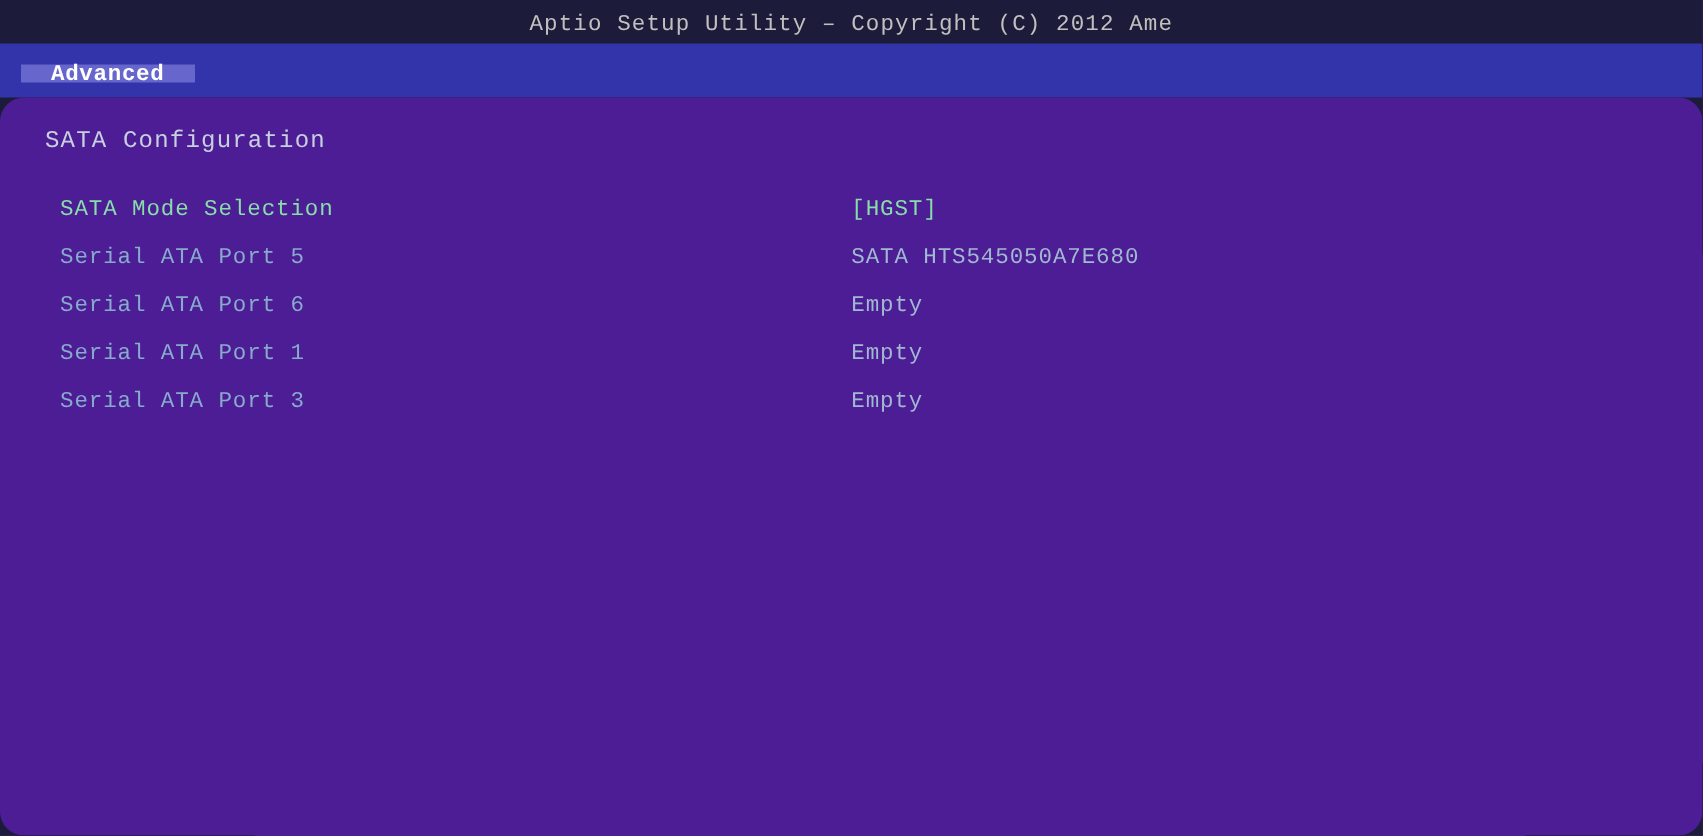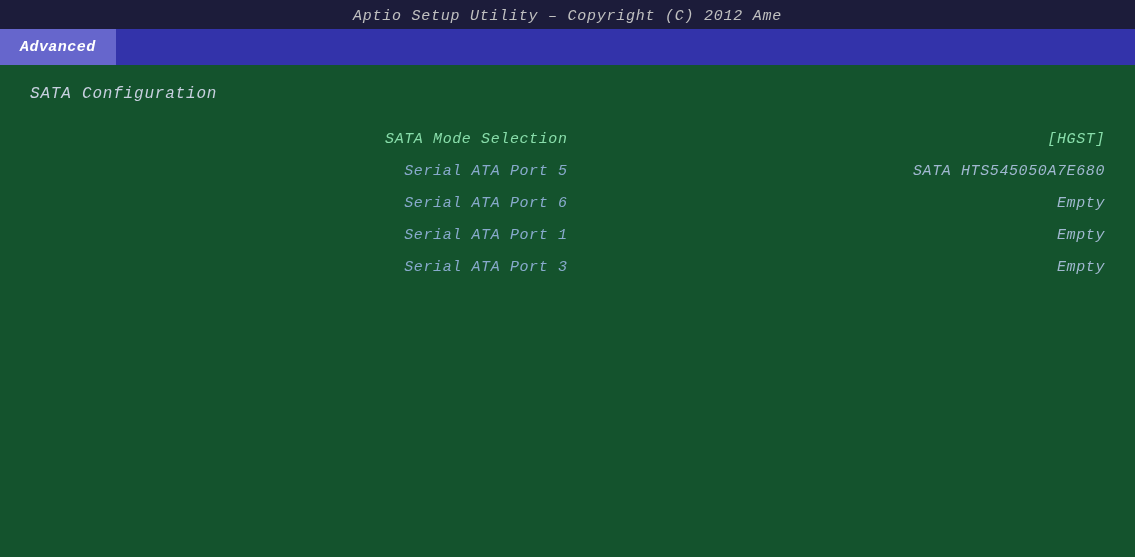--- a/index.html
+++ b/index.html
@@ -1,19 +1,18 @@
 <!DOCTYPE html>
 <html><head>
   <meta charset="utf-8">
   <style>
     * {
       margin: 0;
       padding: 0;
       box-sizing: border-box;
-      font-style: italic;
     }
 
     body {
       width: 1135px;
       height: 557px;
       background-color: #1a1a2e;
       font-family: 'Courier New', Courier, monospace;
       overflow: hidden;
     }
 
@@ -30,60 +29,60 @@
       color: #c0c0c0;
       text-align: center;
       padding: 8px 0 4px 0;
       font-size: 15px;
       letter-spacing: 0.05em;
     }
 
     .nav-bar {
       background-color: #3333aa;
       display: flex;
-      padding: 0;
+      padding: 14px;
       height: 36px;
       align-items: stretch;
     }
 
     .nav-tab {
       background-color: #6666cc;
       color: #ffffff;
       padding: 6px 20px;
       font-family: 'Courier New', Courier, monospace;
       font-size: 15px;
       font-weight: bold;
       display: flex;
       align-items: center;
       cursor: pointer;
       letter-spacing: 0.03em;
     }
 
     .content {
-      background-color: #14532d;
+      background-color: #4c1d95;
       flex: 1;
       padding: 20px 30px;
       color: #b0b8c8;
+      border-radius: 16px;
     }
 
     .section-title {
       font-size: 16px;
       color: #c8d0e0;
       margin-bottom: 20px;
       letter-spacing: 0.05em;
     }
 
     .config-table {
       width: 100%;
       border-collapse: collapse;
     }
 
     .config-table tr {
       height: 32px;
-      text-align: right;
     }
 
     .config-table td {
       font-size: 15px;
       letter-spacing: 0.04em;
       vertical-align: middle;
       padding: 2px 0;
     }
 
     .config-table td.label {

